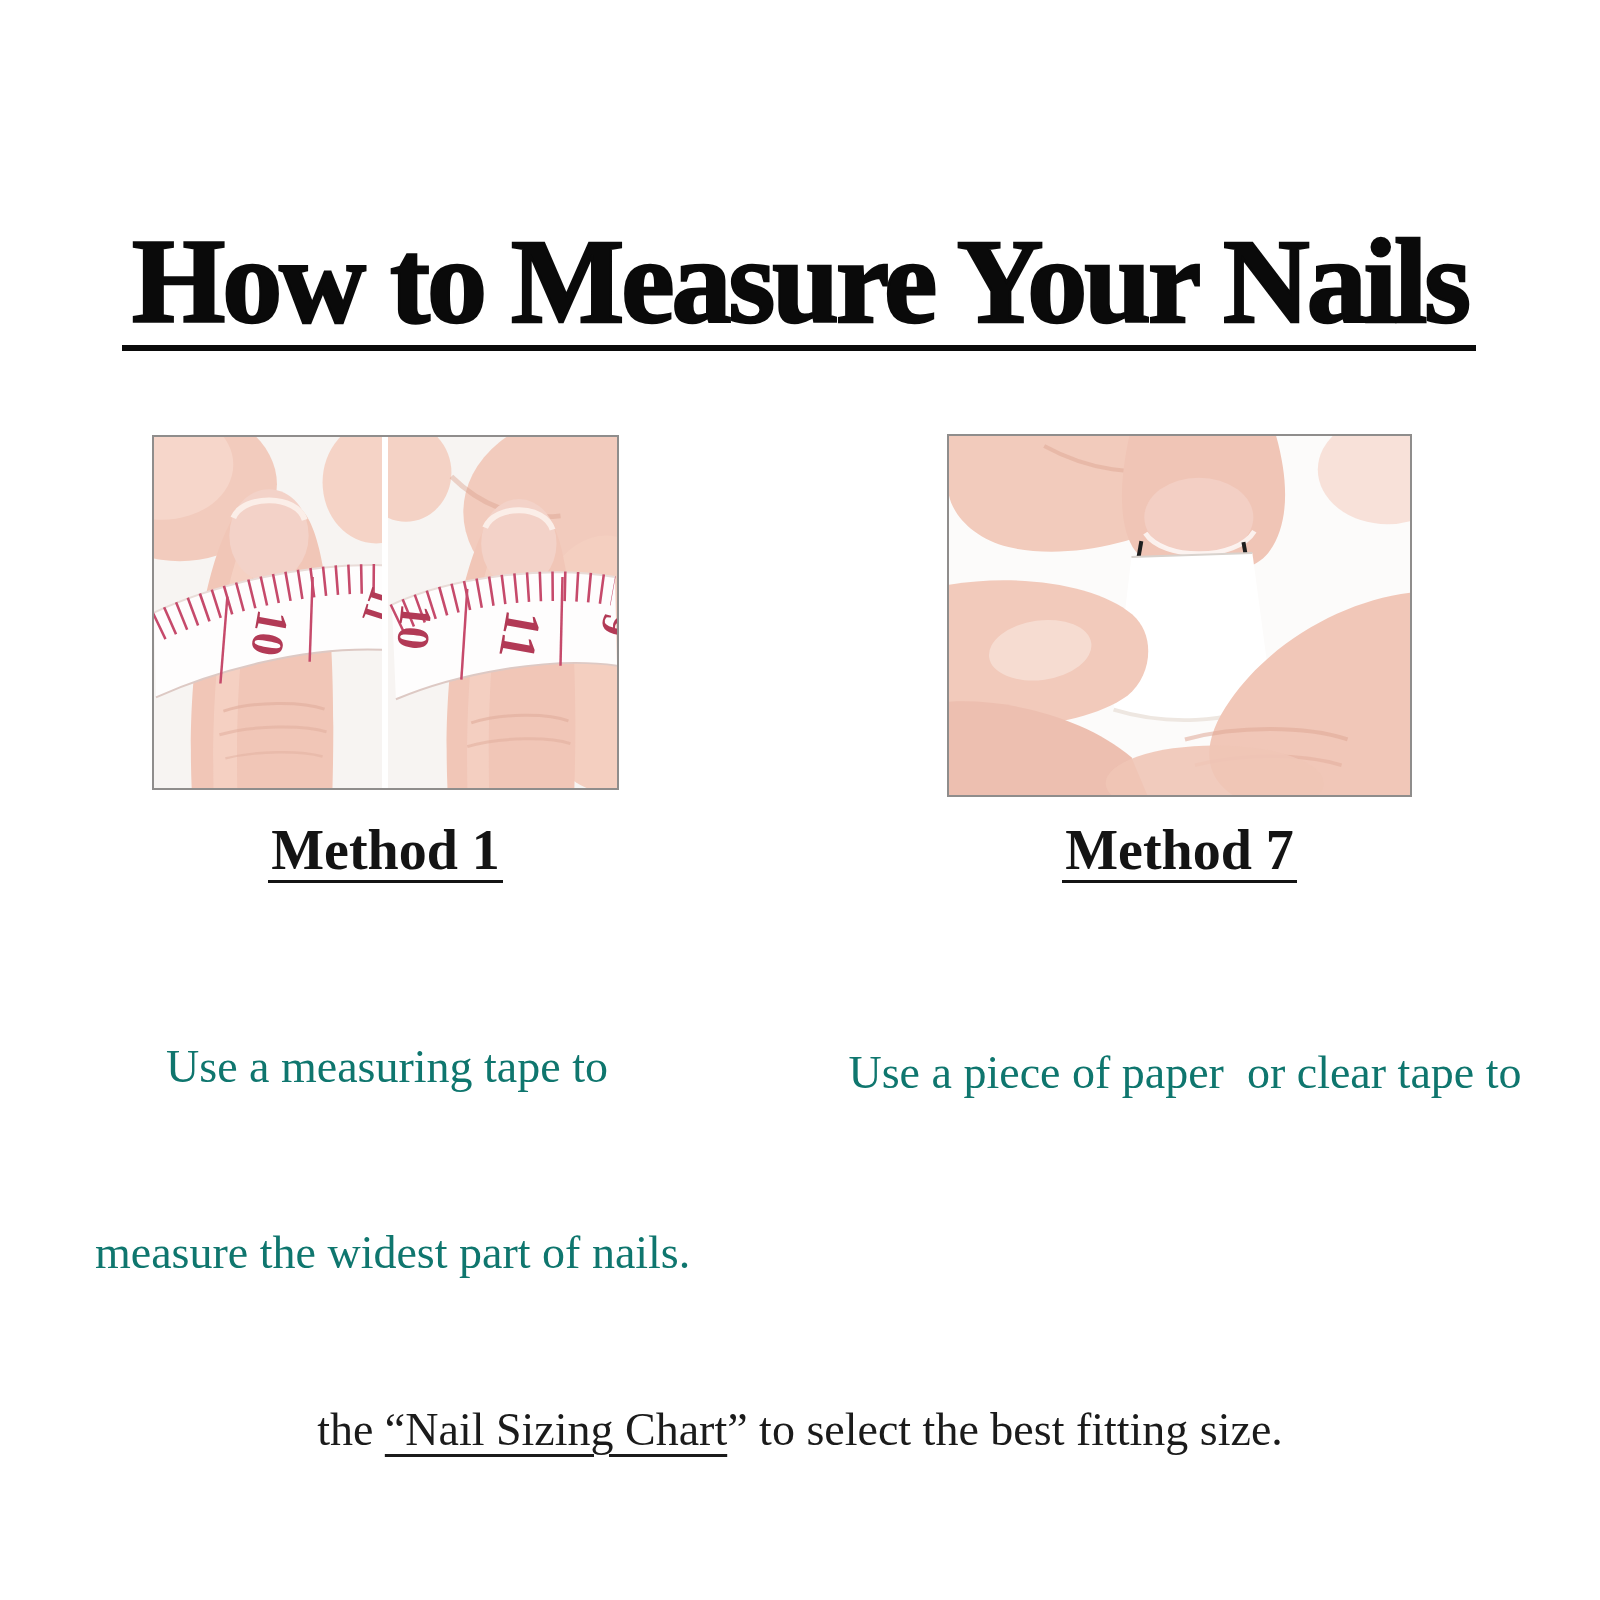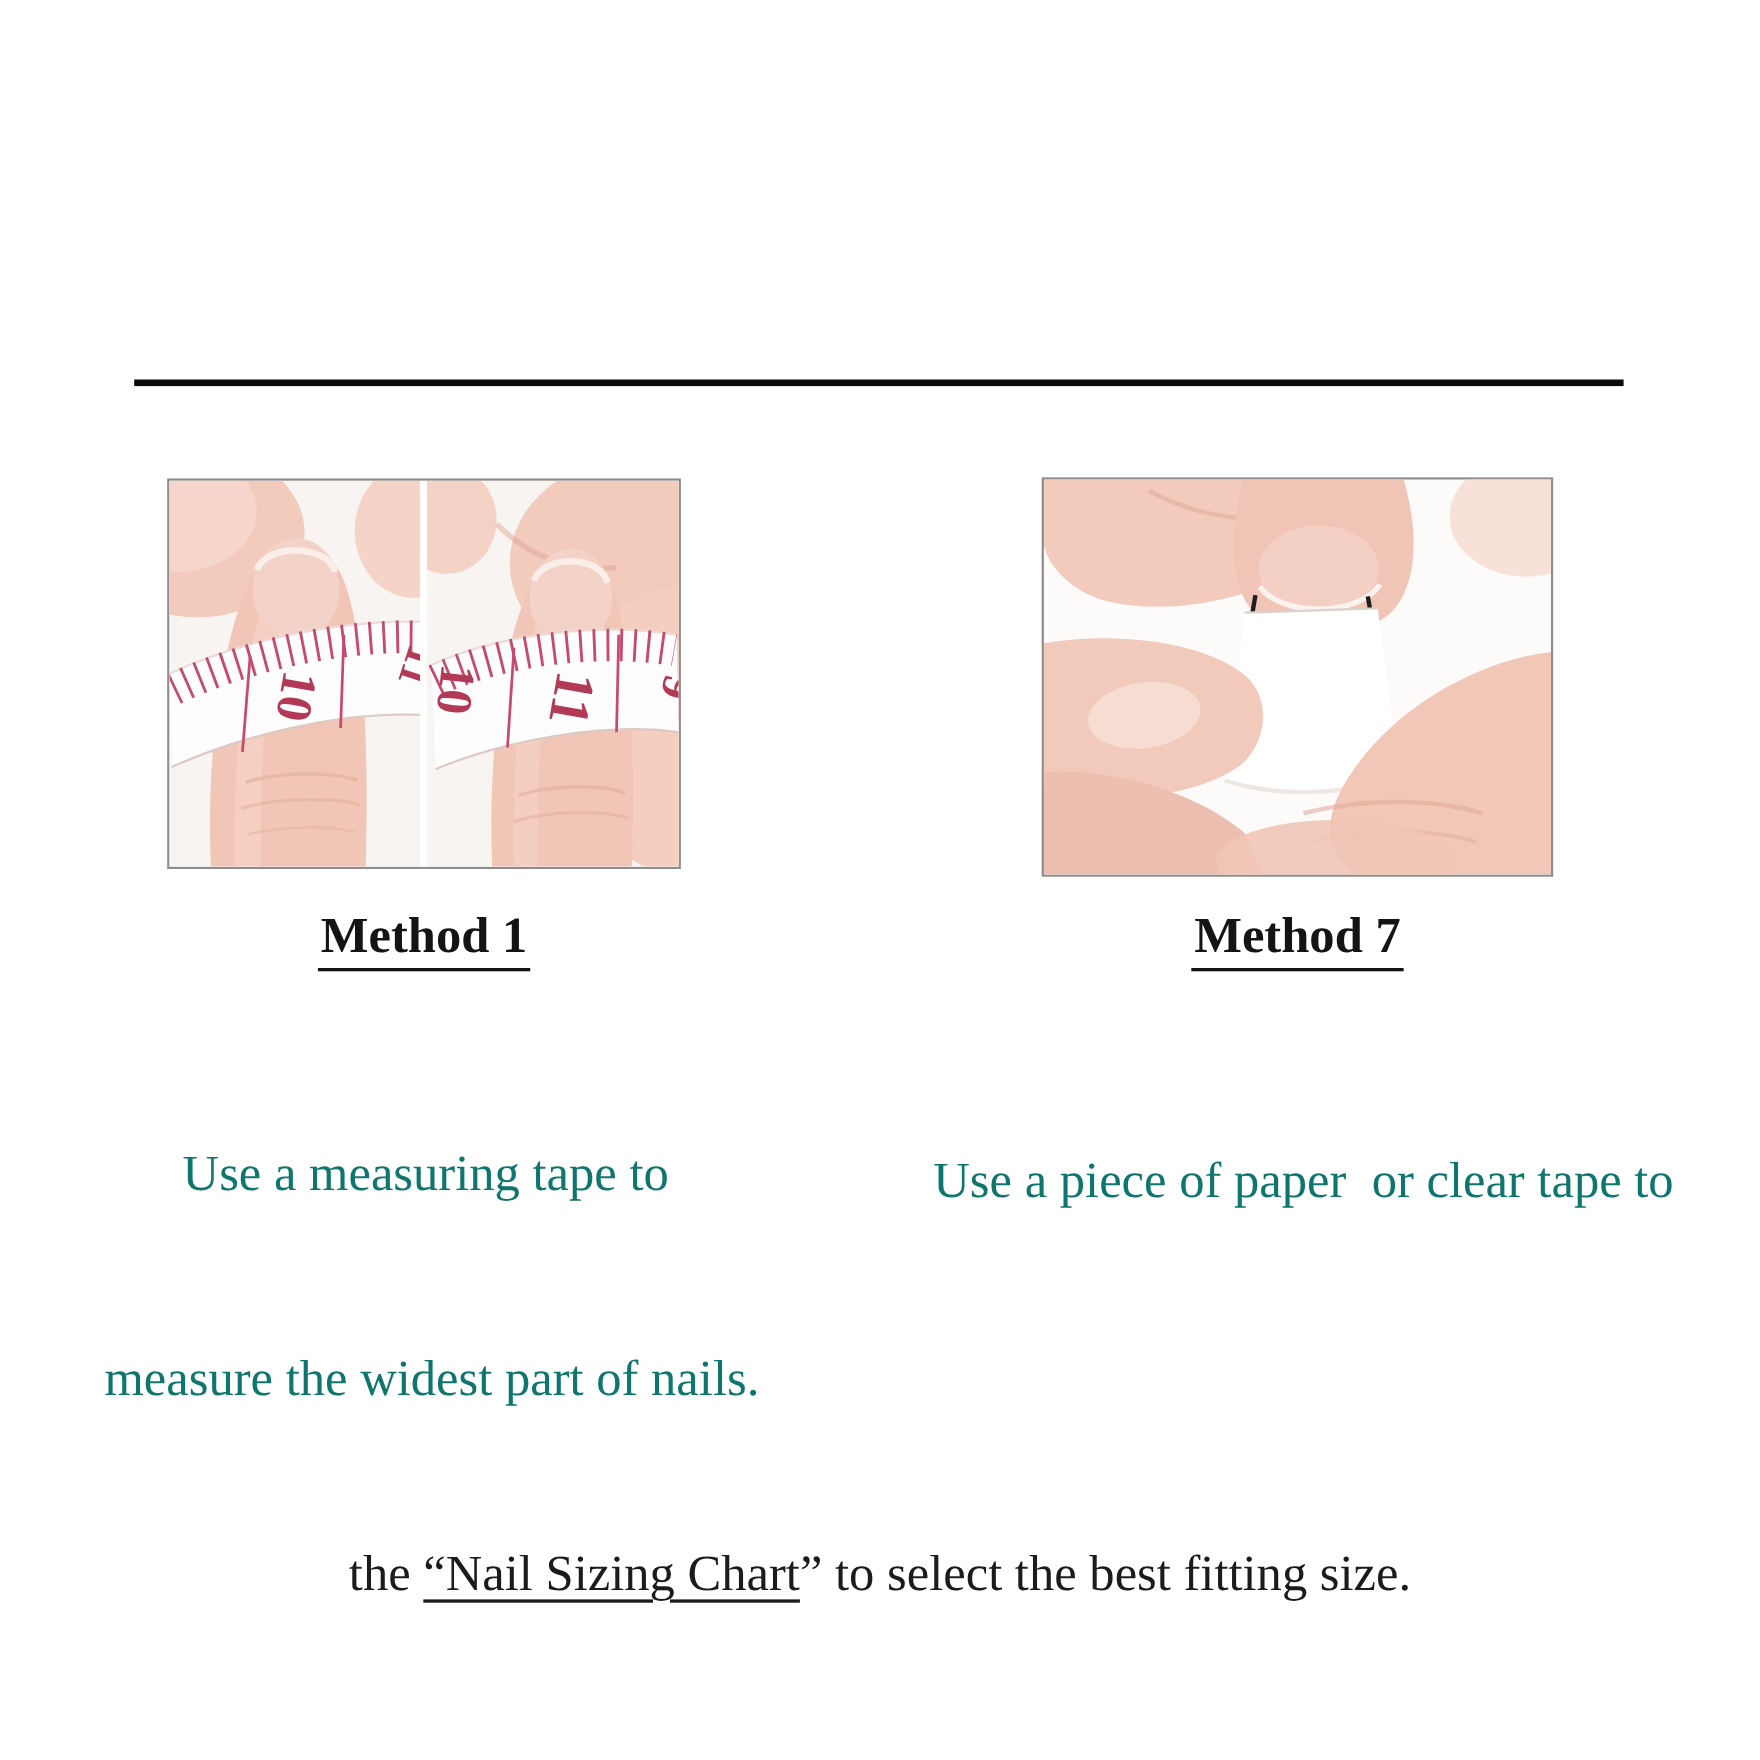--- a/index.html
+++ b/index.html
@@ -12,38 +12,39 @@
     font-size:120px; line-height:120px; font-weight:bold; letter-spacing:-3px;
     color:#0a0a0a; -webkit-text-stroke:2.5px #0a0a0a;
   }
   .title-rule { position:absolute; top:345px; left:122px; width:1354px; height:6px; background:#0a0a0a; }
 
   .photo { position:absolute; border:2px solid #8f8d8c; background:#f7f4f2; }
   .photo svg { display:block; width:100%; height:100%; }
   #photo1 { left:152px; top:435px; width:463px; height:351px; }
   #photo2 { left:947px; top:434px; width:461px; height:359px; }
 
-  .m-head { position:absolute; text-align:center; font-size:46px; line-height:50px; font-weight:bold; color:#141414; }
+  .m-head { position:absolute; text-align:center; font-size:56px; line-height:50px; font-weight:bold; color:#141414; }
   #m1-head { left:152px; top:825px; width:467px; }
   #m2-head { left:947px; top:825px; width:465px; }
   .m-head span { display:inline-block; border-bottom:3px solid #141414; padding:0 3px 5px 3px; }
 
   .desc { position:absolute; font-size:46px; line-height:62px; text-align:center; white-space:pre; color:#0f766e; }
   #m1-desc { left:95px;  top:912px; width:584px; }
   #m2-desc { left:795px; top:918px; width:780px; }
 
   .footnote { position:absolute; left:0; top:1280px; width:1600px; text-align:center;
               font-size:46px; line-height:60px; white-space:pre; color:#1b1b1b; }
   .chart-ref { text-decoration:underline; text-decoration-thickness:3px; text-underline-offset:9px; }
 </style>
 </head>
 <body>
 
 <div class="root">
 
+  <div class="title">How to Measure Your Nails</div>
   <div class="title-rule"></div>
 
   <div class="photo" id="photo1">
     <svg viewBox="0 0 467 356" preserveAspectRatio="none">
       <defs>
         <clipPath id="pan1">
             <rect x="0" y="0" width="230" height="356"></rect>
           </clipPath>
         <clipPath id="pan2">
             <rect x="236" y="0" width="231" height="356"></rect>

